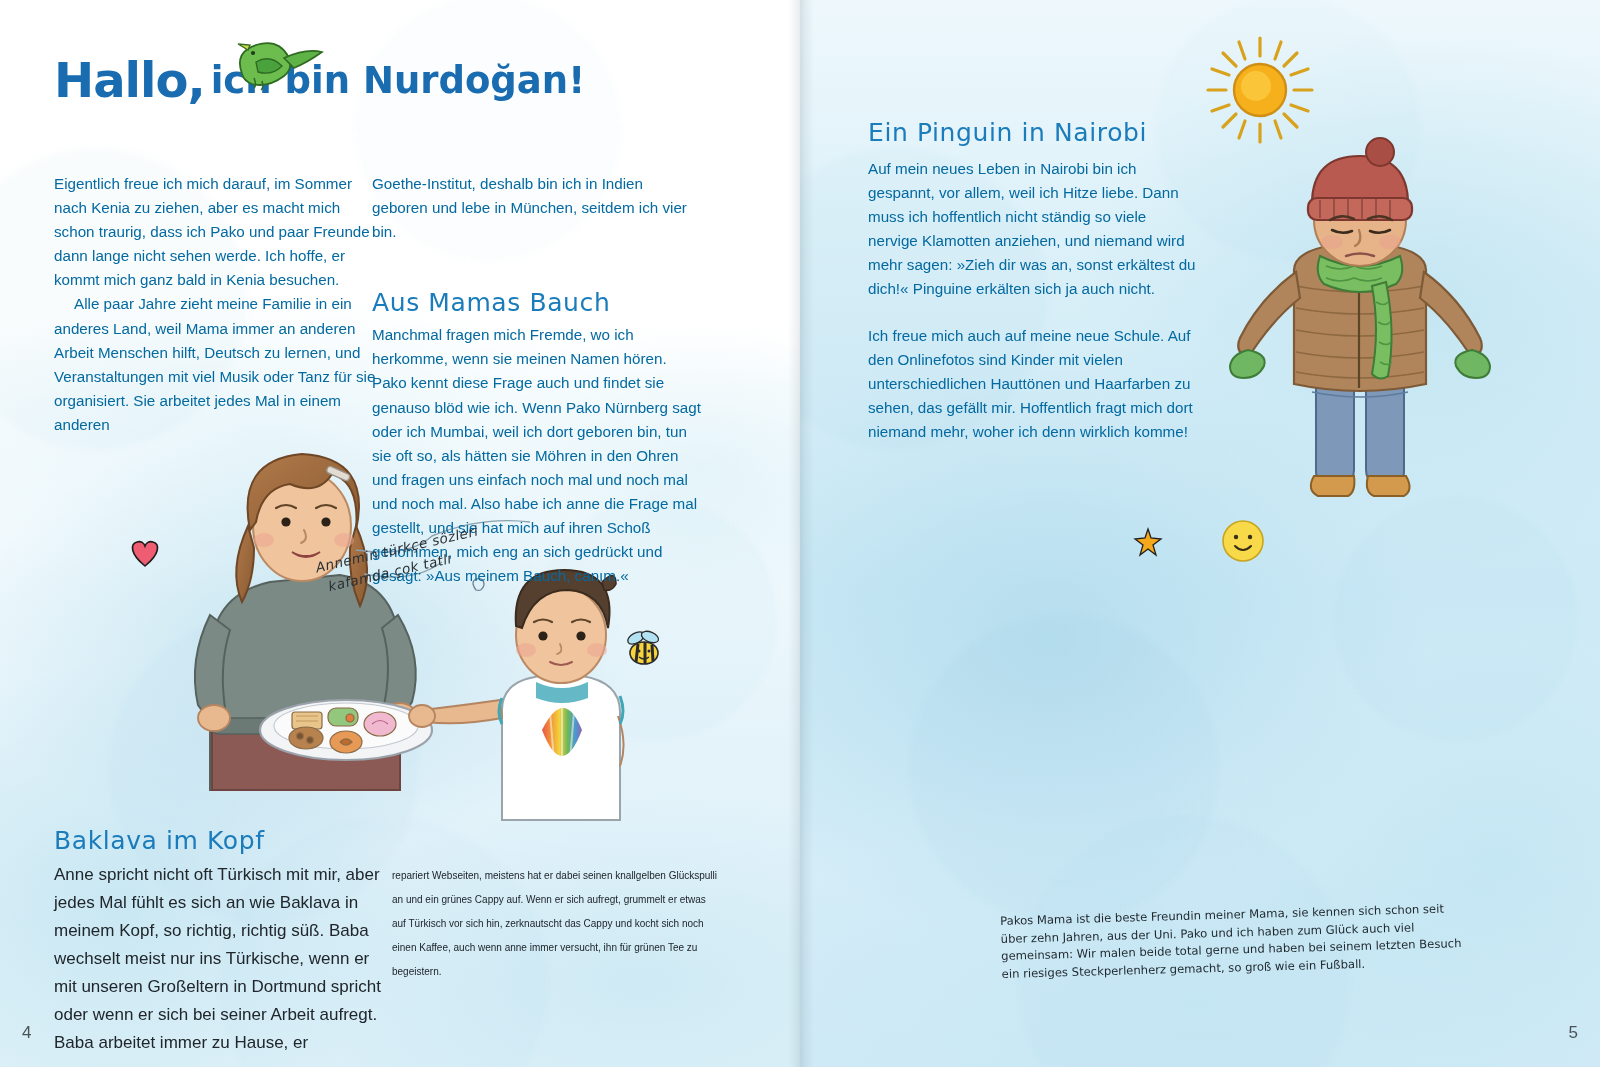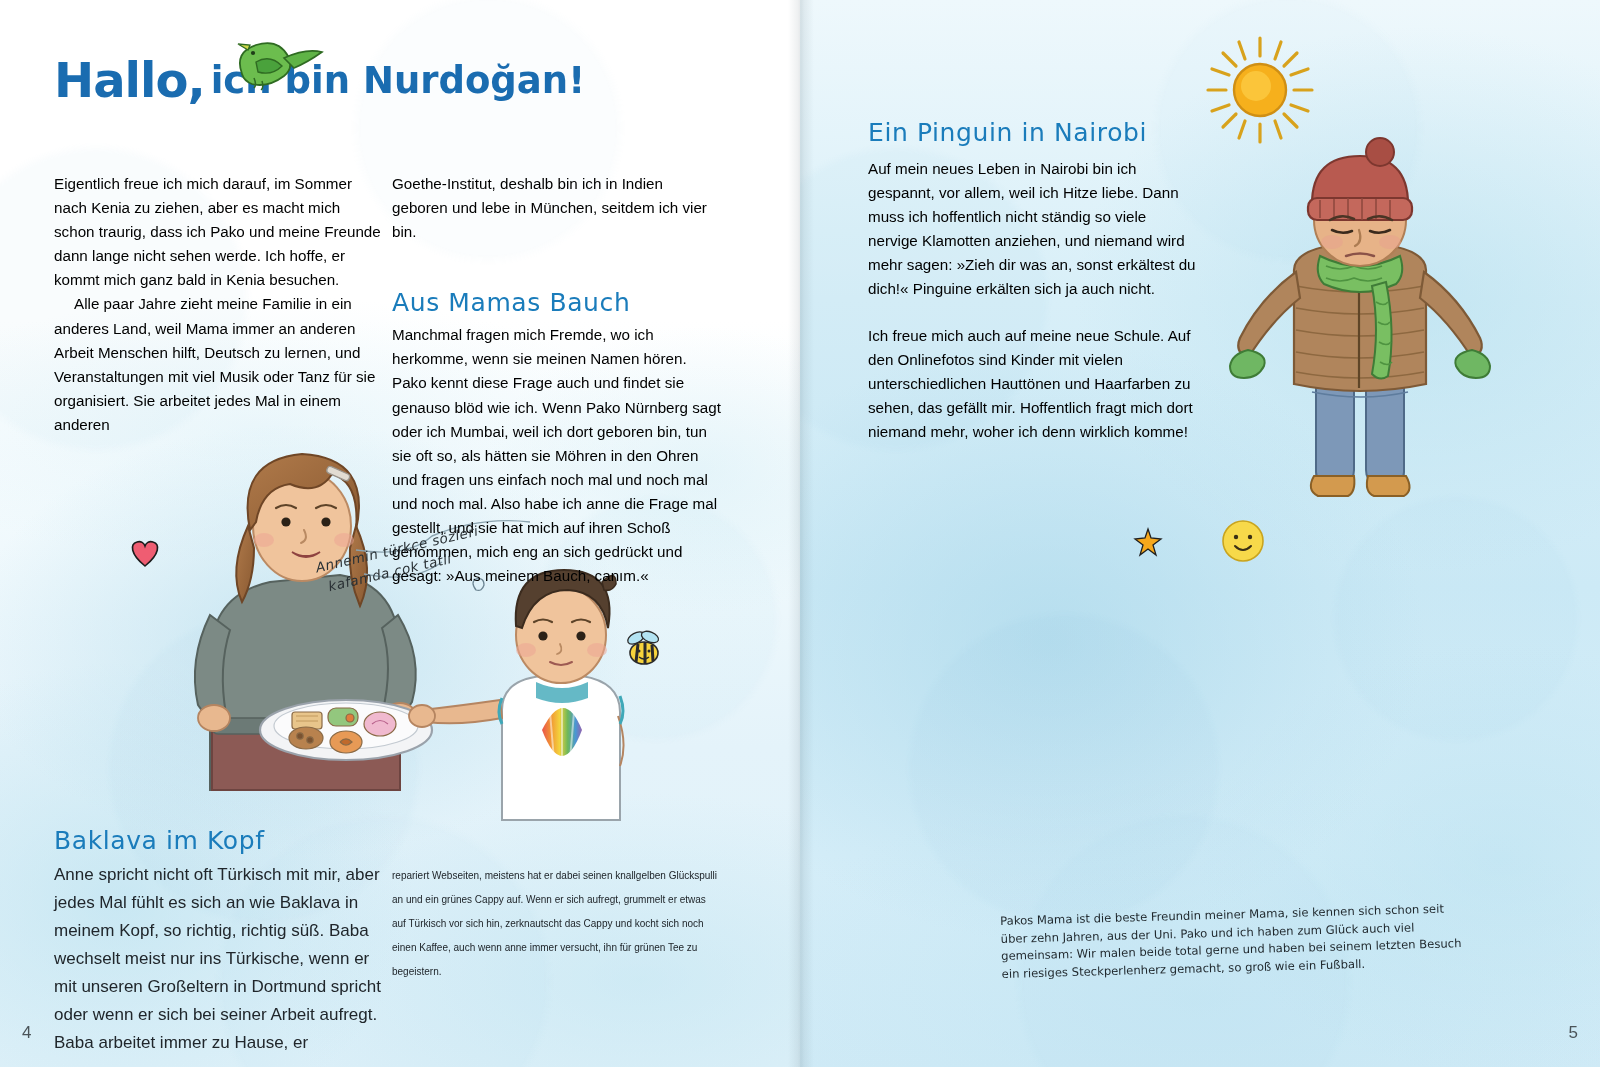--- a/index.html
+++ b/index.html
@@ -75,21 +75,21 @@
     vertical-align:baseline;
     padding-left:6px;
     position:relative; top:-4px;
   }
 
   .col { position:absolute; width:330px; }
   .col p {
     font-family:"Liberation Sans", sans-serif;
     font-size:15.2px;
     line-height:24.1px;
-    color:#000000;
+    color:#0369a1;
     text-align:left;
   }
   .col p + p { text-indent:20px; }
   .col p.noindent + p.noindent { text-indent:0; }
 
   .subhead {
     font-family:"DejaVu Sans", sans-serif;
     font-weight:400;
     font-size:25px;
     letter-spacing:.6px;
@@ -252,25 +252,25 @@
           <path d="M20 38 Q12 16 34 9 Q56 2 66 20 Q72 32 62 40 Q46 52 30 48 Q22 45 20 38 Z" fill="#6cbd4e" stroke="#2f6b22" stroke-width="1.8"></path>
           <path d="M34 26 Q48 18 60 30 Q50 40 36 36 Z" fill="#4aa23c" stroke="#2f6b22" stroke-width="1.4"></path>
           <path d="M62 22 Q84 12 100 16 Q86 26 72 32 Z" fill="#5fb346" stroke="#2f6b22" stroke-width="1.6"></path>
           <path d="M26 14 L16 8 L28 9 Z" fill="#cfd84a" stroke="#2f6b22" stroke-width="1.3"></path>
           <circle cx="31" cy="17" r="2.1" fill="#1f3d18"></circle>
           <path d="M32 42 q3 7 0 10 M40 45 q2 7 -1 9" stroke="#2f6b22" stroke-width="1.5" fill="none"></path>
         </svg>
       </div>
 
       <div class="col" style="left:54px; top:172px;">
-        <p class="noindent">Eigentlich freue ich mich darauf, im Sommer nach Kenia zu ziehen, aber es macht mich schon traurig, dass ich Pako und meine Freunde dann lange nicht sehen werde. Ich hoffe, er kommt mich ganz bald in Kenia besuchen.</p>
+        <p class="noindent">Eigentlich freue ich mich darauf, im Sommer nach Kenia zu ziehen, aber es macht mich schon traurig, dass ich Pako und paar Freunde dann lange nicht sehen werde. Ich hoffe, er kommt mich ganz bald in Kenia besuchen.</p>
         <p>Alle paar Jahre zieht meine Familie in ein anderes Land, weil Mama immer an anderen Arbeit Menschen hilft, Deutsch zu lernen, und Veranstaltungen mit viel Musik oder Tanz für sie organisiert. Sie arbeitet jedes Mal in einem anderen</p>
       </div>
 
-      <div class="col" style="left:392px; top:172px;">
+      <div class="col" style="left:372px; top:172px;">
         <p class="noindent">Goethe-Institut, deshalb bin ich in Indien geboren und lebe in München, seitdem ich vier bin.</p>
         <h2 class="subhead" style="margin-top:44px;">Aus Mamas Bauch</h2>
         <p class="noindent">Manchmal fragen mich Fremde, wo ich herkomme, wenn sie meinen Namen hören. Pako kennt diese Frage auch und findet sie genauso blöd wie ich. Wenn Pako Nürnberg sagt oder ich Mumbai, weil ich dort geboren bin, tun sie oft so, als hätten sie Möhren in den Ohren und fragen uns einfach noch mal und noch mal und noch mal. Also habe ich anne die Frage mal gestellt, und sie hat mich auf ihren Schoß genommen, mich eng an sich gedrückt und gesagt: »Aus meinem Bauch, canım.«</p>
       </div>
 
       <div class="hand-bubble">
         <span>Annemin türkçe sözleri</span>
         <span class="l2">kafamda çok tatlı</span>
       </div>
 

